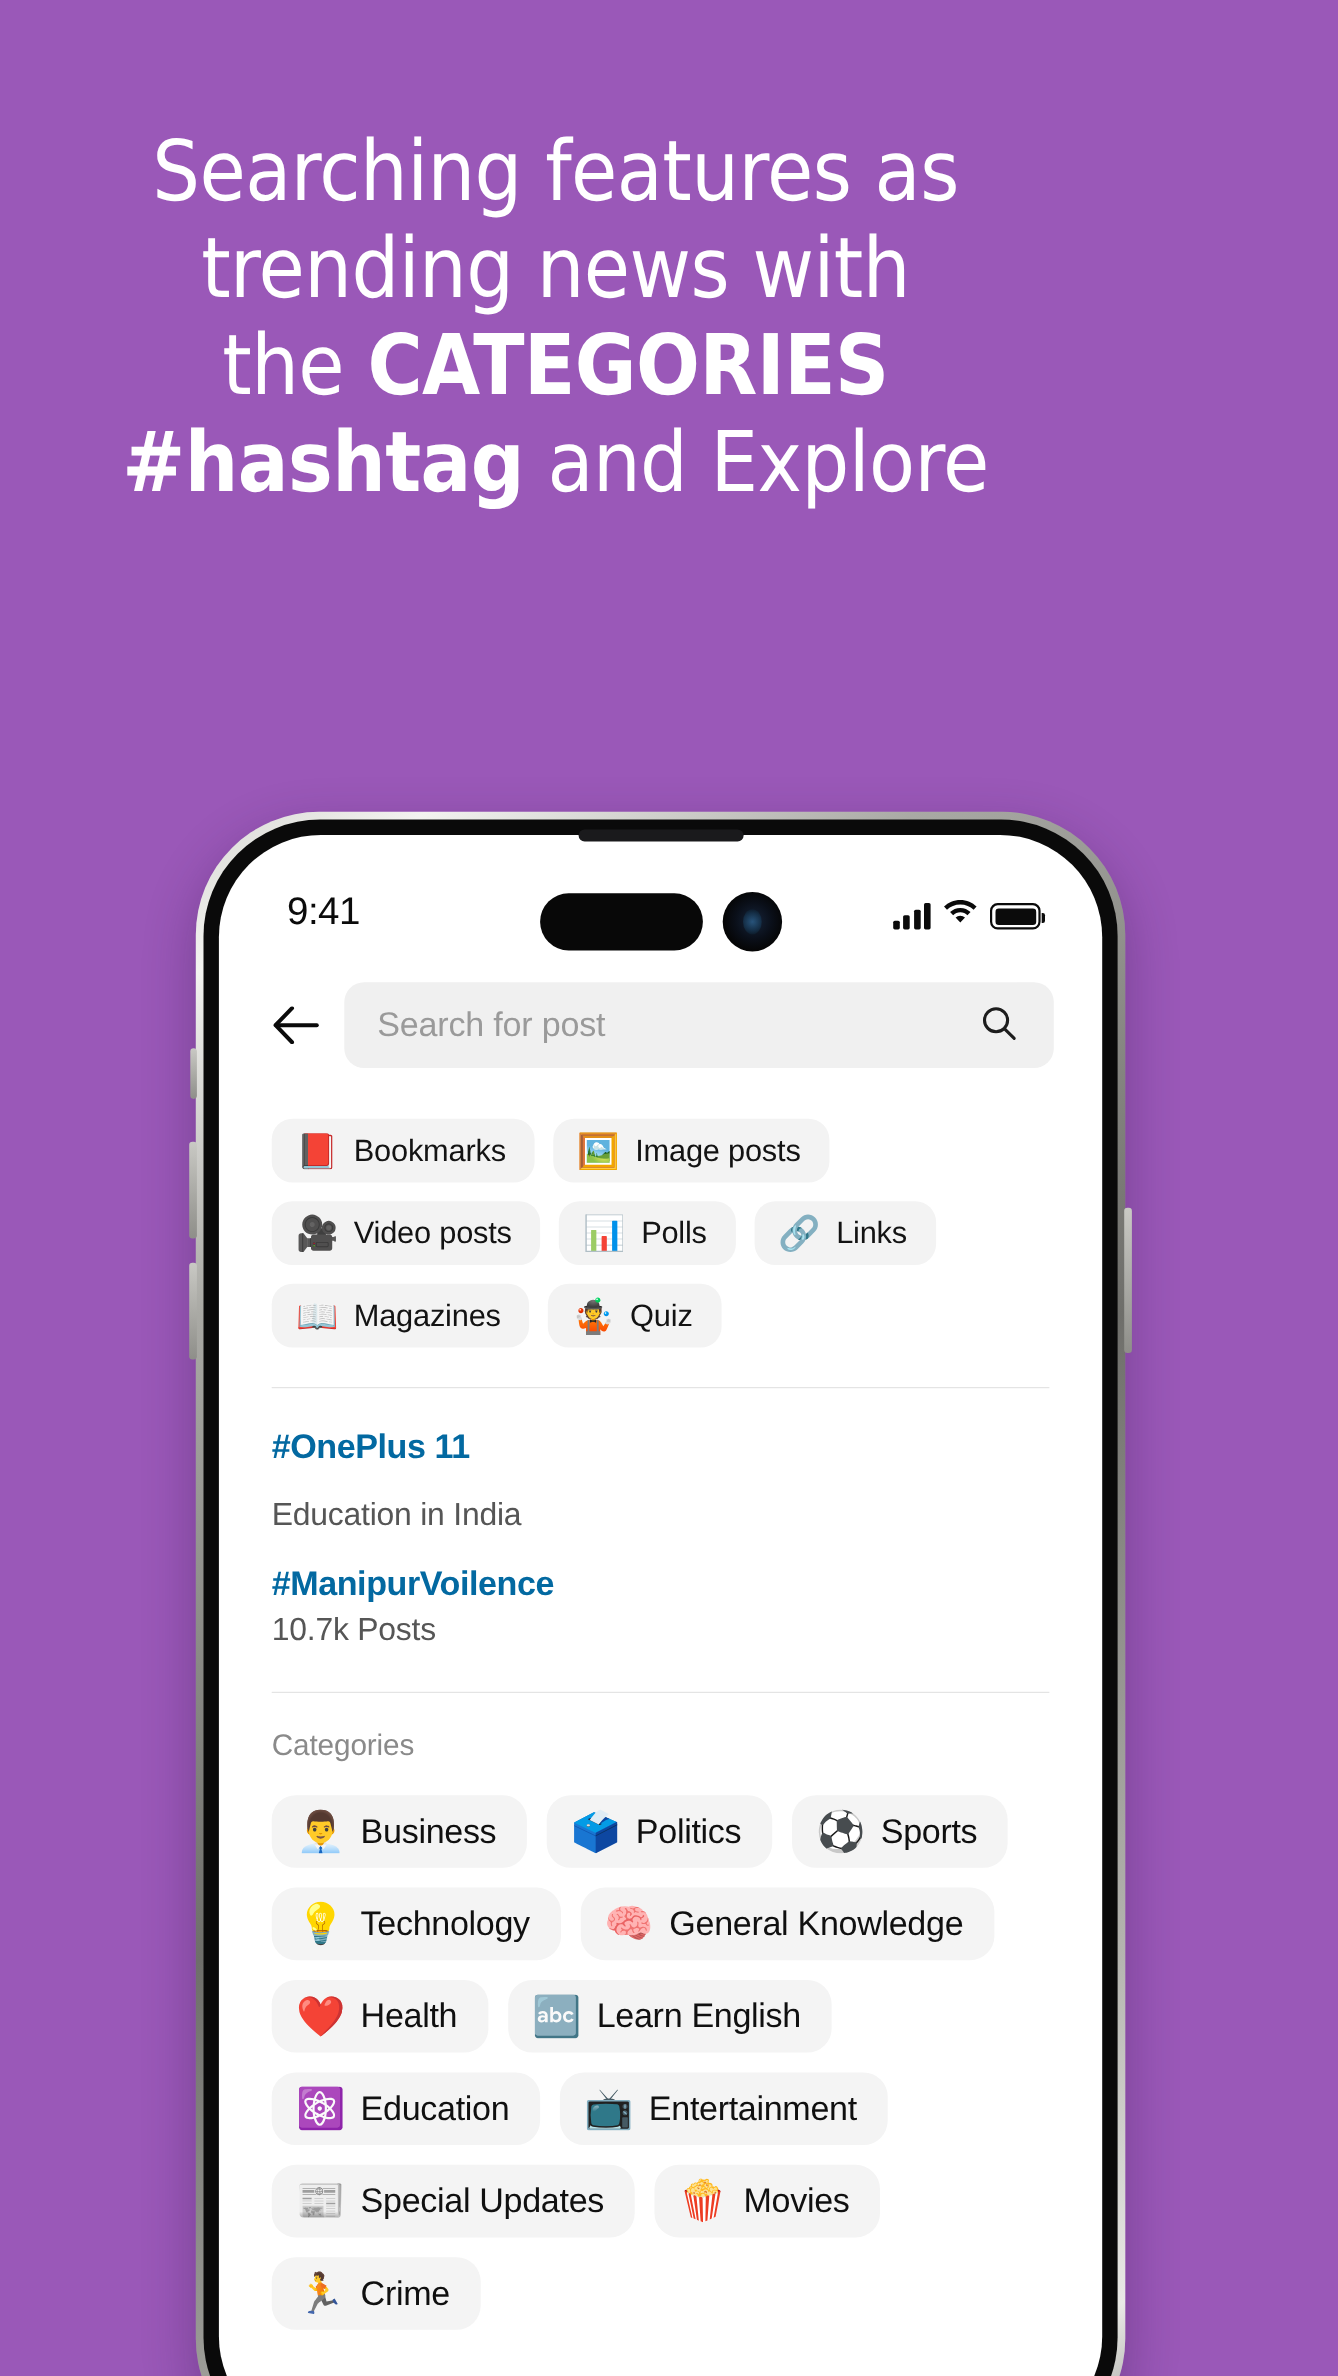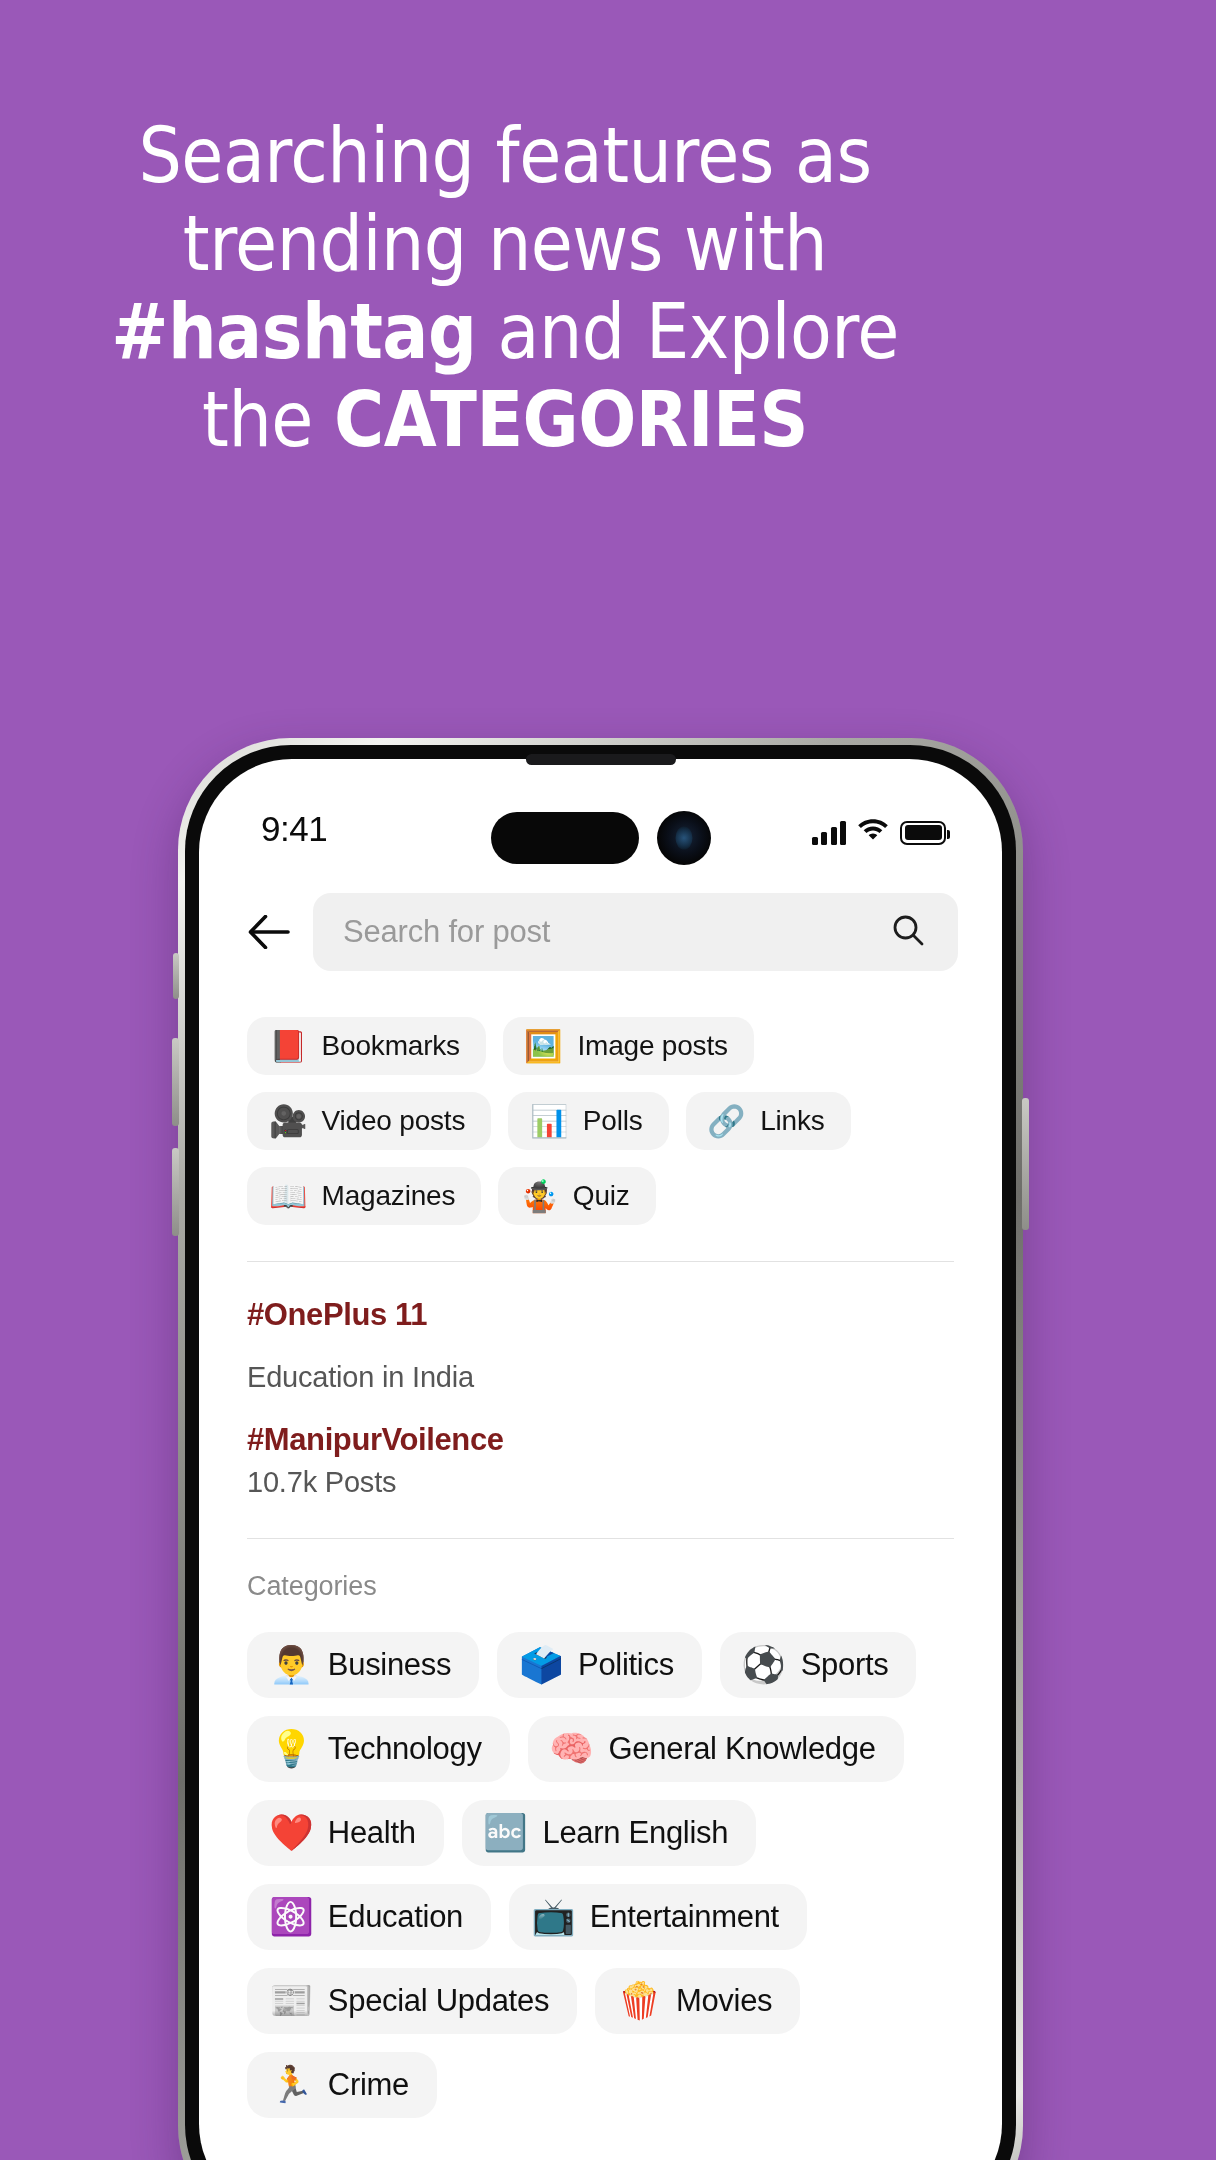--- a/index.html
+++ b/index.html
@@ -124,21 +124,21 @@
     padding:13px 26px 13px 22px;box-sizing:border-box;
   }
   .chip .emo{font-size:31px;line-height:1;}
   .chip .lbl{font-size:28px;color:#131313;letter-spacing:-0.2px;}
 
   .divider{height:1px;background:#e2e2e2;margin:36px 48px 0 48px;}
 
   .trending{padding:0 48px;margin-top:32px;}
   .tr-item{margin-bottom:22px;}
   .tr-item:last-child{margin-bottom:0;}
-  .tr-tag{font-size:31px;font-weight:700;color:#7f1d1d;letter-spacing:-0.4px;line-height:1.35;}
+  .tr-tag{font-size:31px;font-weight:700;color:#0369a1;letter-spacing:-0.4px;line-height:1.35;}
   .tr-sub{font-size:29px;color:#565656;letter-spacing:-0.2px;line-height:1.35;margin-top:2px;}
 
   .sec-title{padding:0 48px;margin-top:32px;font-size:27px;color:#8a8a8a;letter-spacing:-0.1px;}
 
   .catrow{display:flex;flex-wrap:wrap;gap:18px;padding:0 48px;margin-top:30px;}
   .cat{
     display:flex;align-items:center;gap:14px;
     background:#f4f4f4;border-radius:22px;
     padding:15px 28px 15px 22px;box-sizing:border-box;
   }
@@ -146,22 +146,22 @@
   .cat .lbl{font-size:31px;color:#101010;letter-spacing:-0.3px;}
 </style>
 </head>
 <body>
 
 <div class="page">
 
   <div class="headline">
     <span class="l">Searching features as</span>
     <span class="l">trending news with</span>
+    <span class="l"><span>the </span><b>CATEGORIES</b></span>
     <span class="l"><b>#hashtag</b><span> and Explore</span></span>
-    <span class="l"><span>the </span><b>CATEGORIES</b></span>
   </div>
 
   <div class="phone">
     <span class="btn-side btn-mute"></span>
     <span class="btn-side btn-volup"></span>
     <span class="btn-side btn-voldn"></span>
     <span class="btn-side btn-power"></span>
 
     <div class="phone-inner">
       <span class="speaker"></span>

